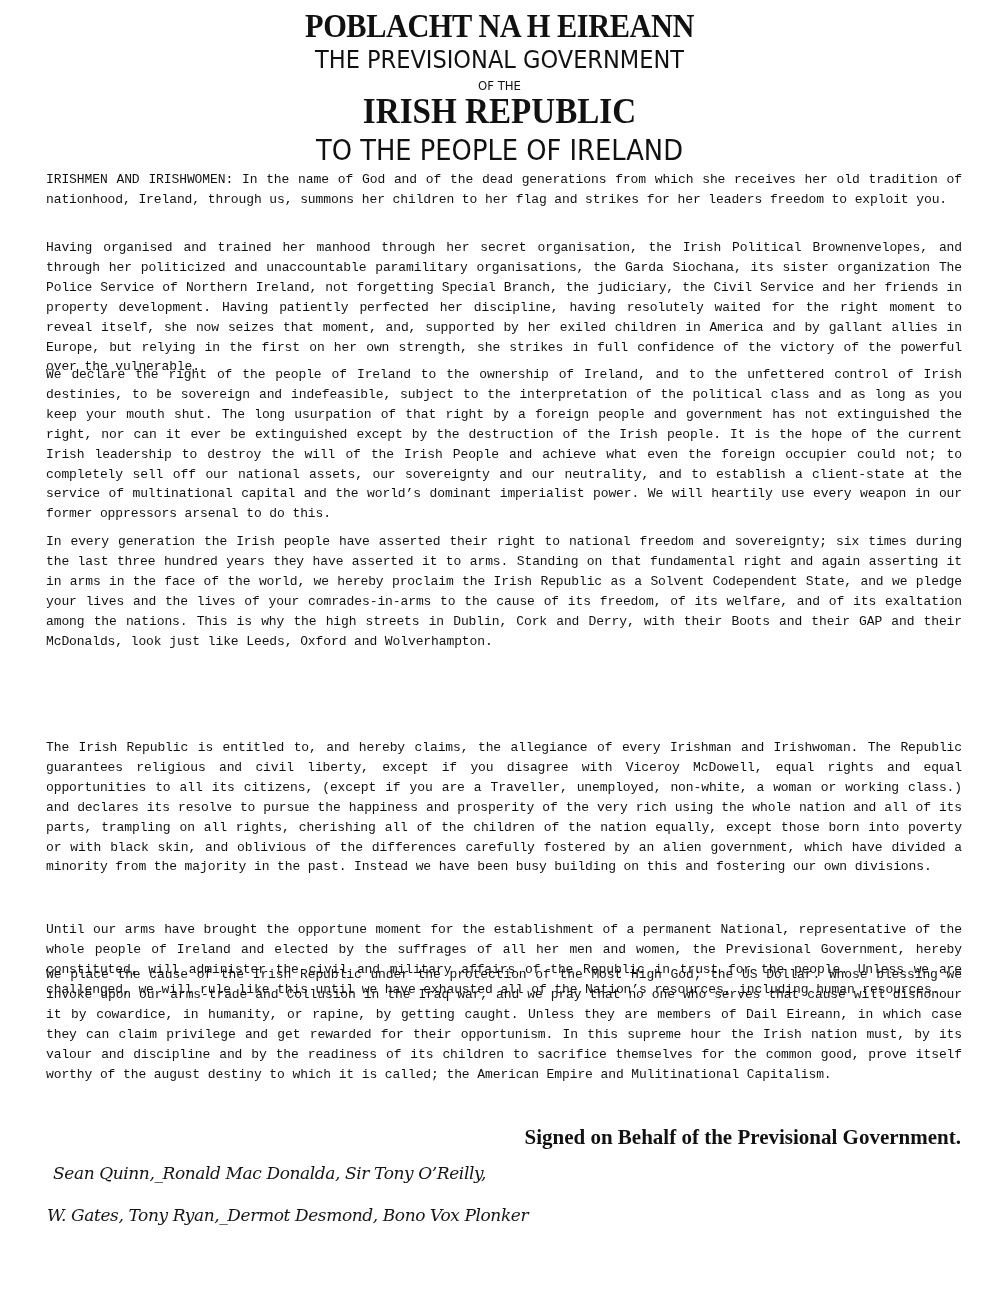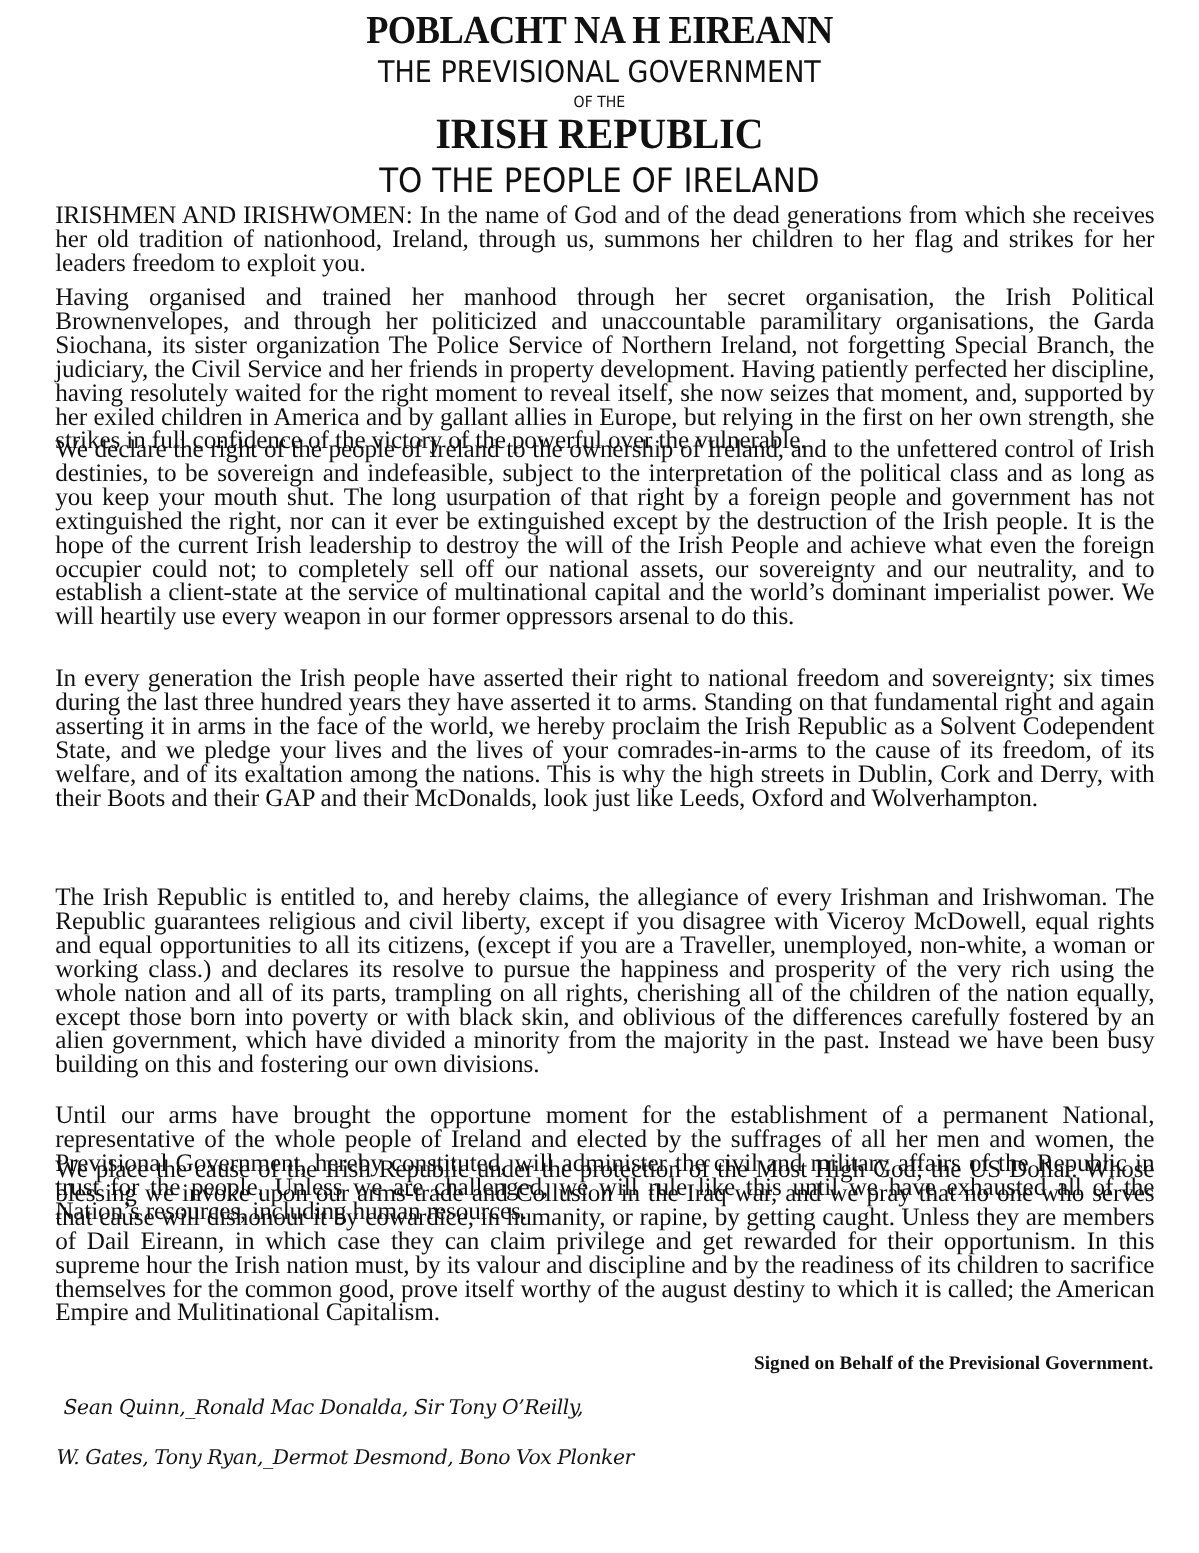--- a/index.html
+++ b/index.html
@@ -61,42 +61,42 @@
       top: 134px;
       font-family: "DejaVu Sans", "Liberation Sans", sans-serif;
       font-size: 28px;
       line-height: 34px;
       transform: scaleX(0.92);
     }
     .body-text {
       position: absolute;
       left: 46px;
       width: 916px;
-      font-family: Liberation Serif, serif;
-      font-size: 21px;
+      font-family: Liberation Mono, monospace;
+      font-size: 13px;
       line-height: 19.9px;
       text-align: justify;
       margin: 0;
       letter-spacing: -0.1px;
     }
     .p1 { top: 170px; }
     .p2 { top: 238px; }
     .p3 { top: 365px; }
-    .p4 { top: 556px; }
+    .p4 { top: 532px; }
     .p5 { top: 738px; }
     .p6 { top: 920px; }
     .p7 { top: 965px; }
 
     .signed {
       position: absolute;
       right: 38px;
       top: 1126px;
       font-family: "Liberation Serif", "DejaVu Serif", serif;
       font-weight: bold;
-      font-size: 16px;
+      font-size: 21px;
       line-height: 22px;
       text-align: center;
     }
     .sig {
       position: absolute;
       font-family: "DejaVu Serif", "Liberation Serif", serif;
       font-style: italic;
       font-size: 17px;
       line-height: 24px;
       letter-spacing: -0.4px;

